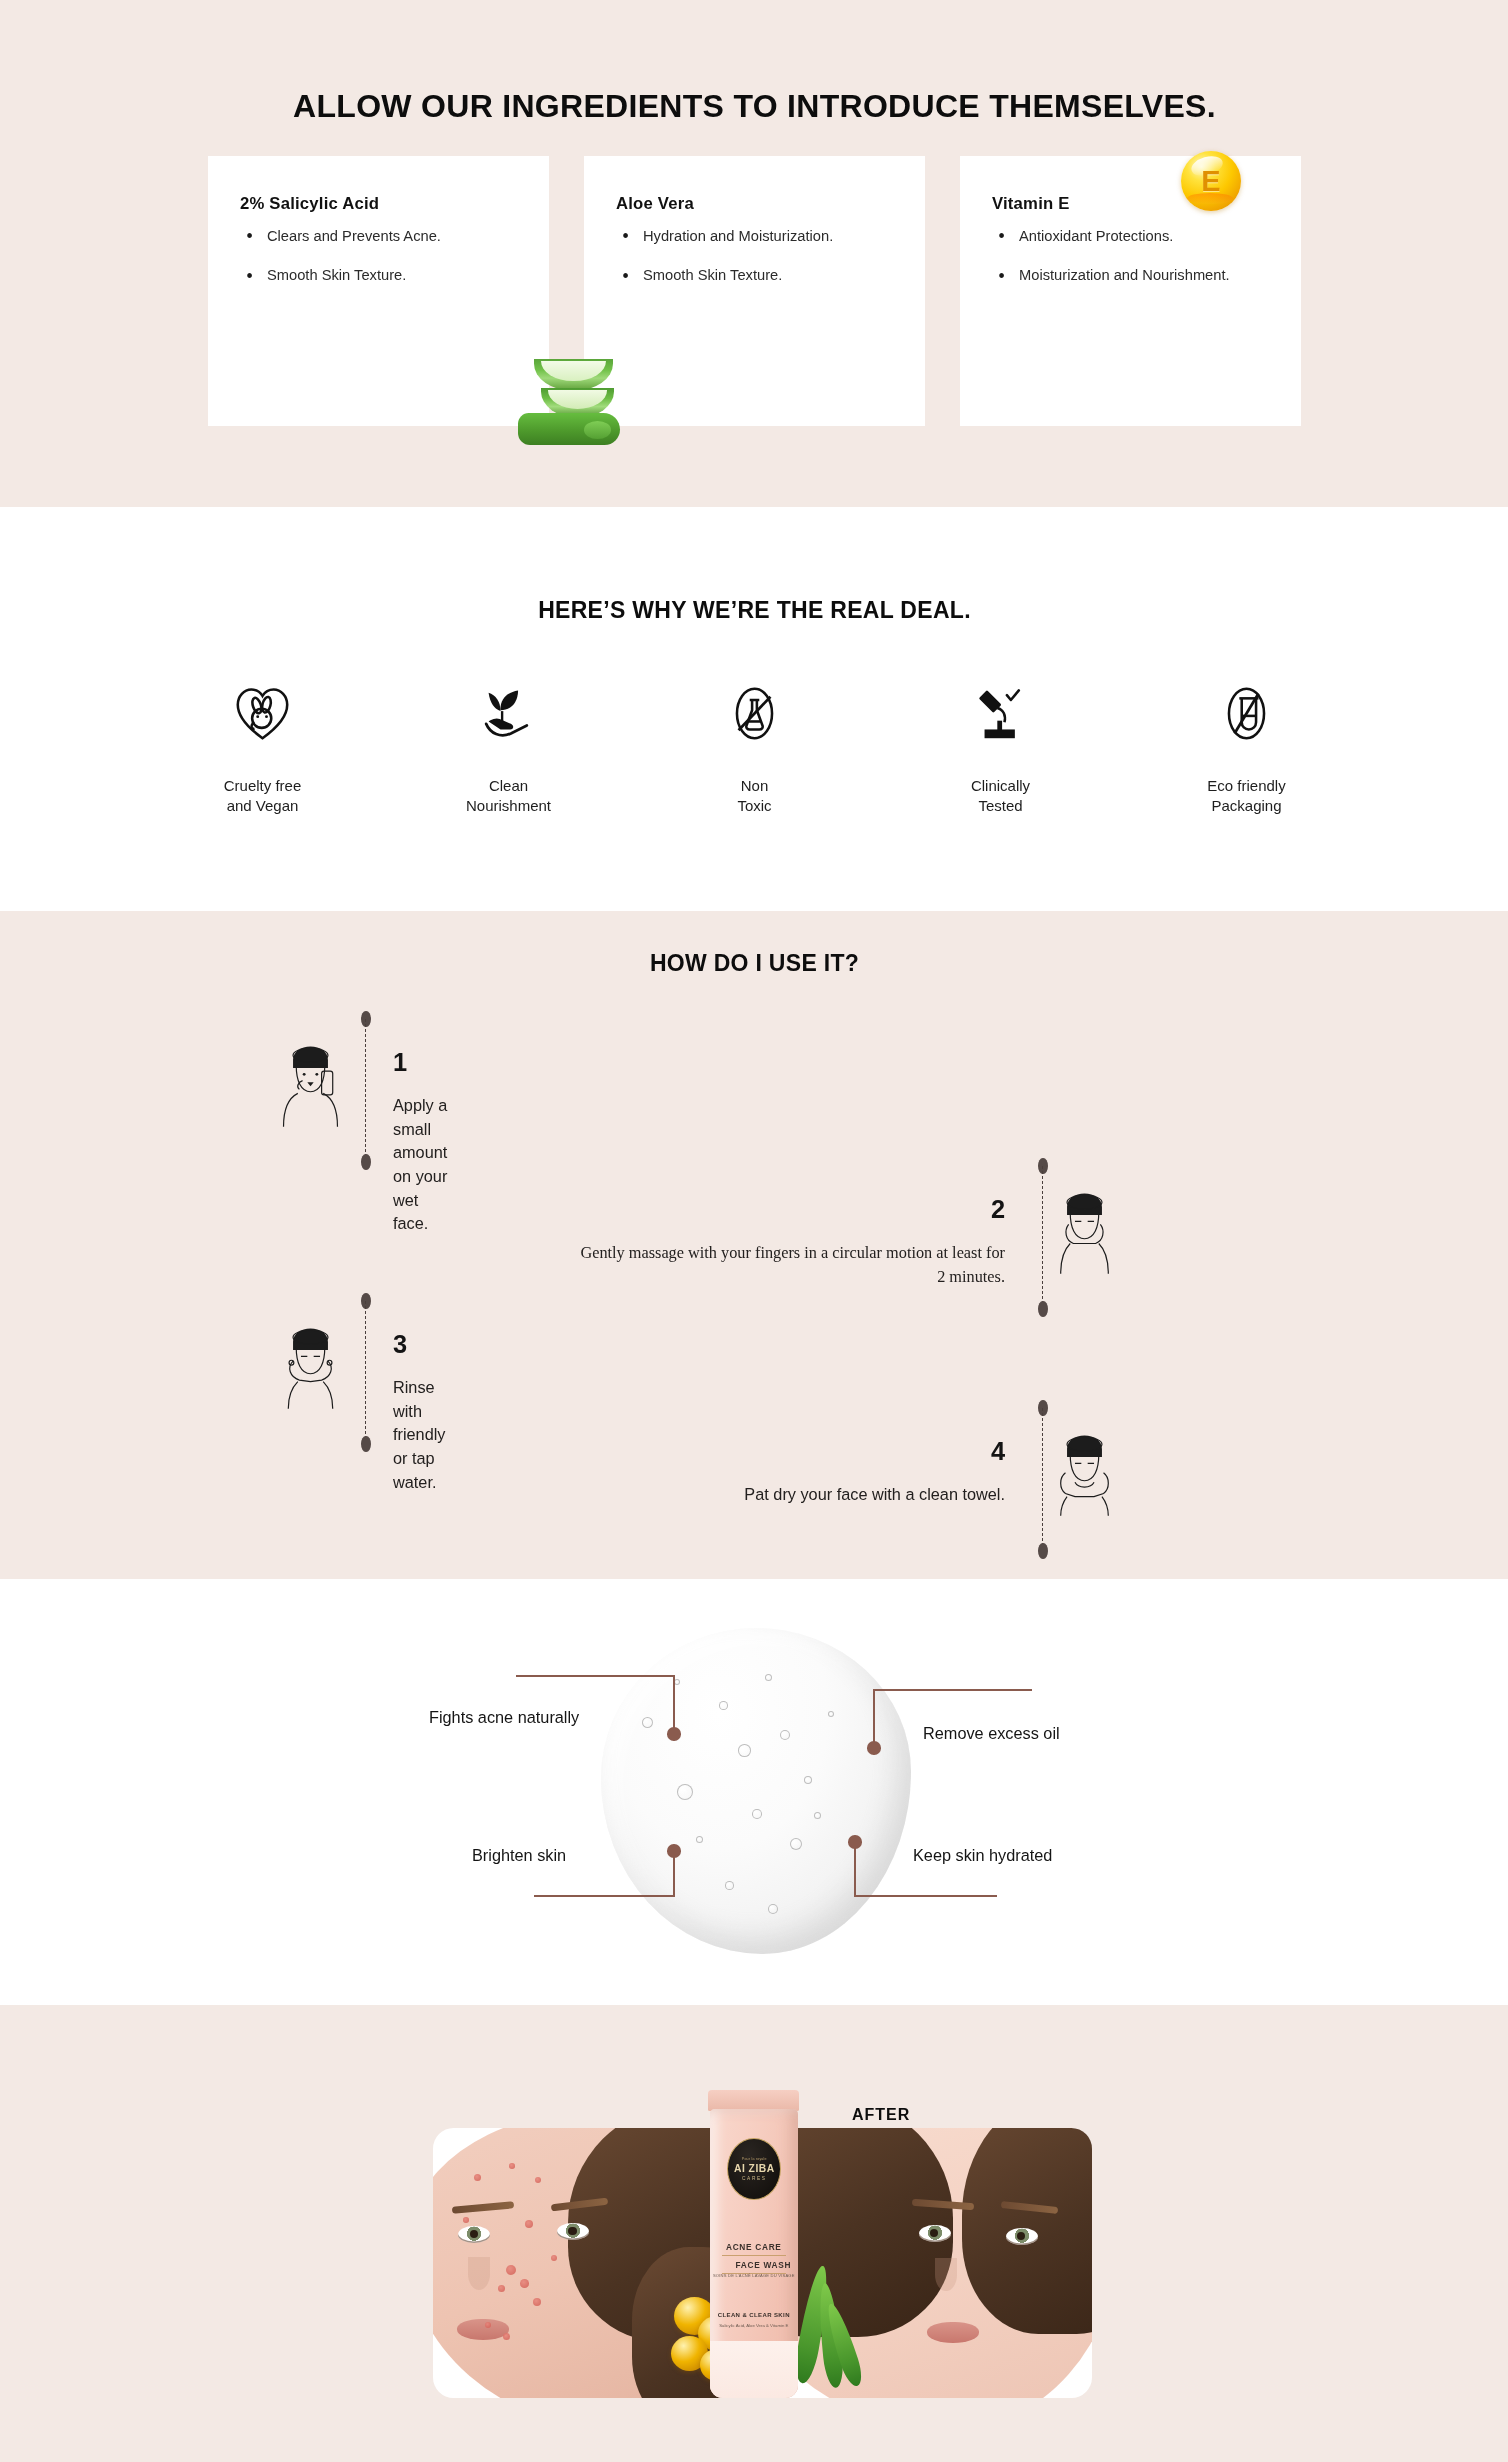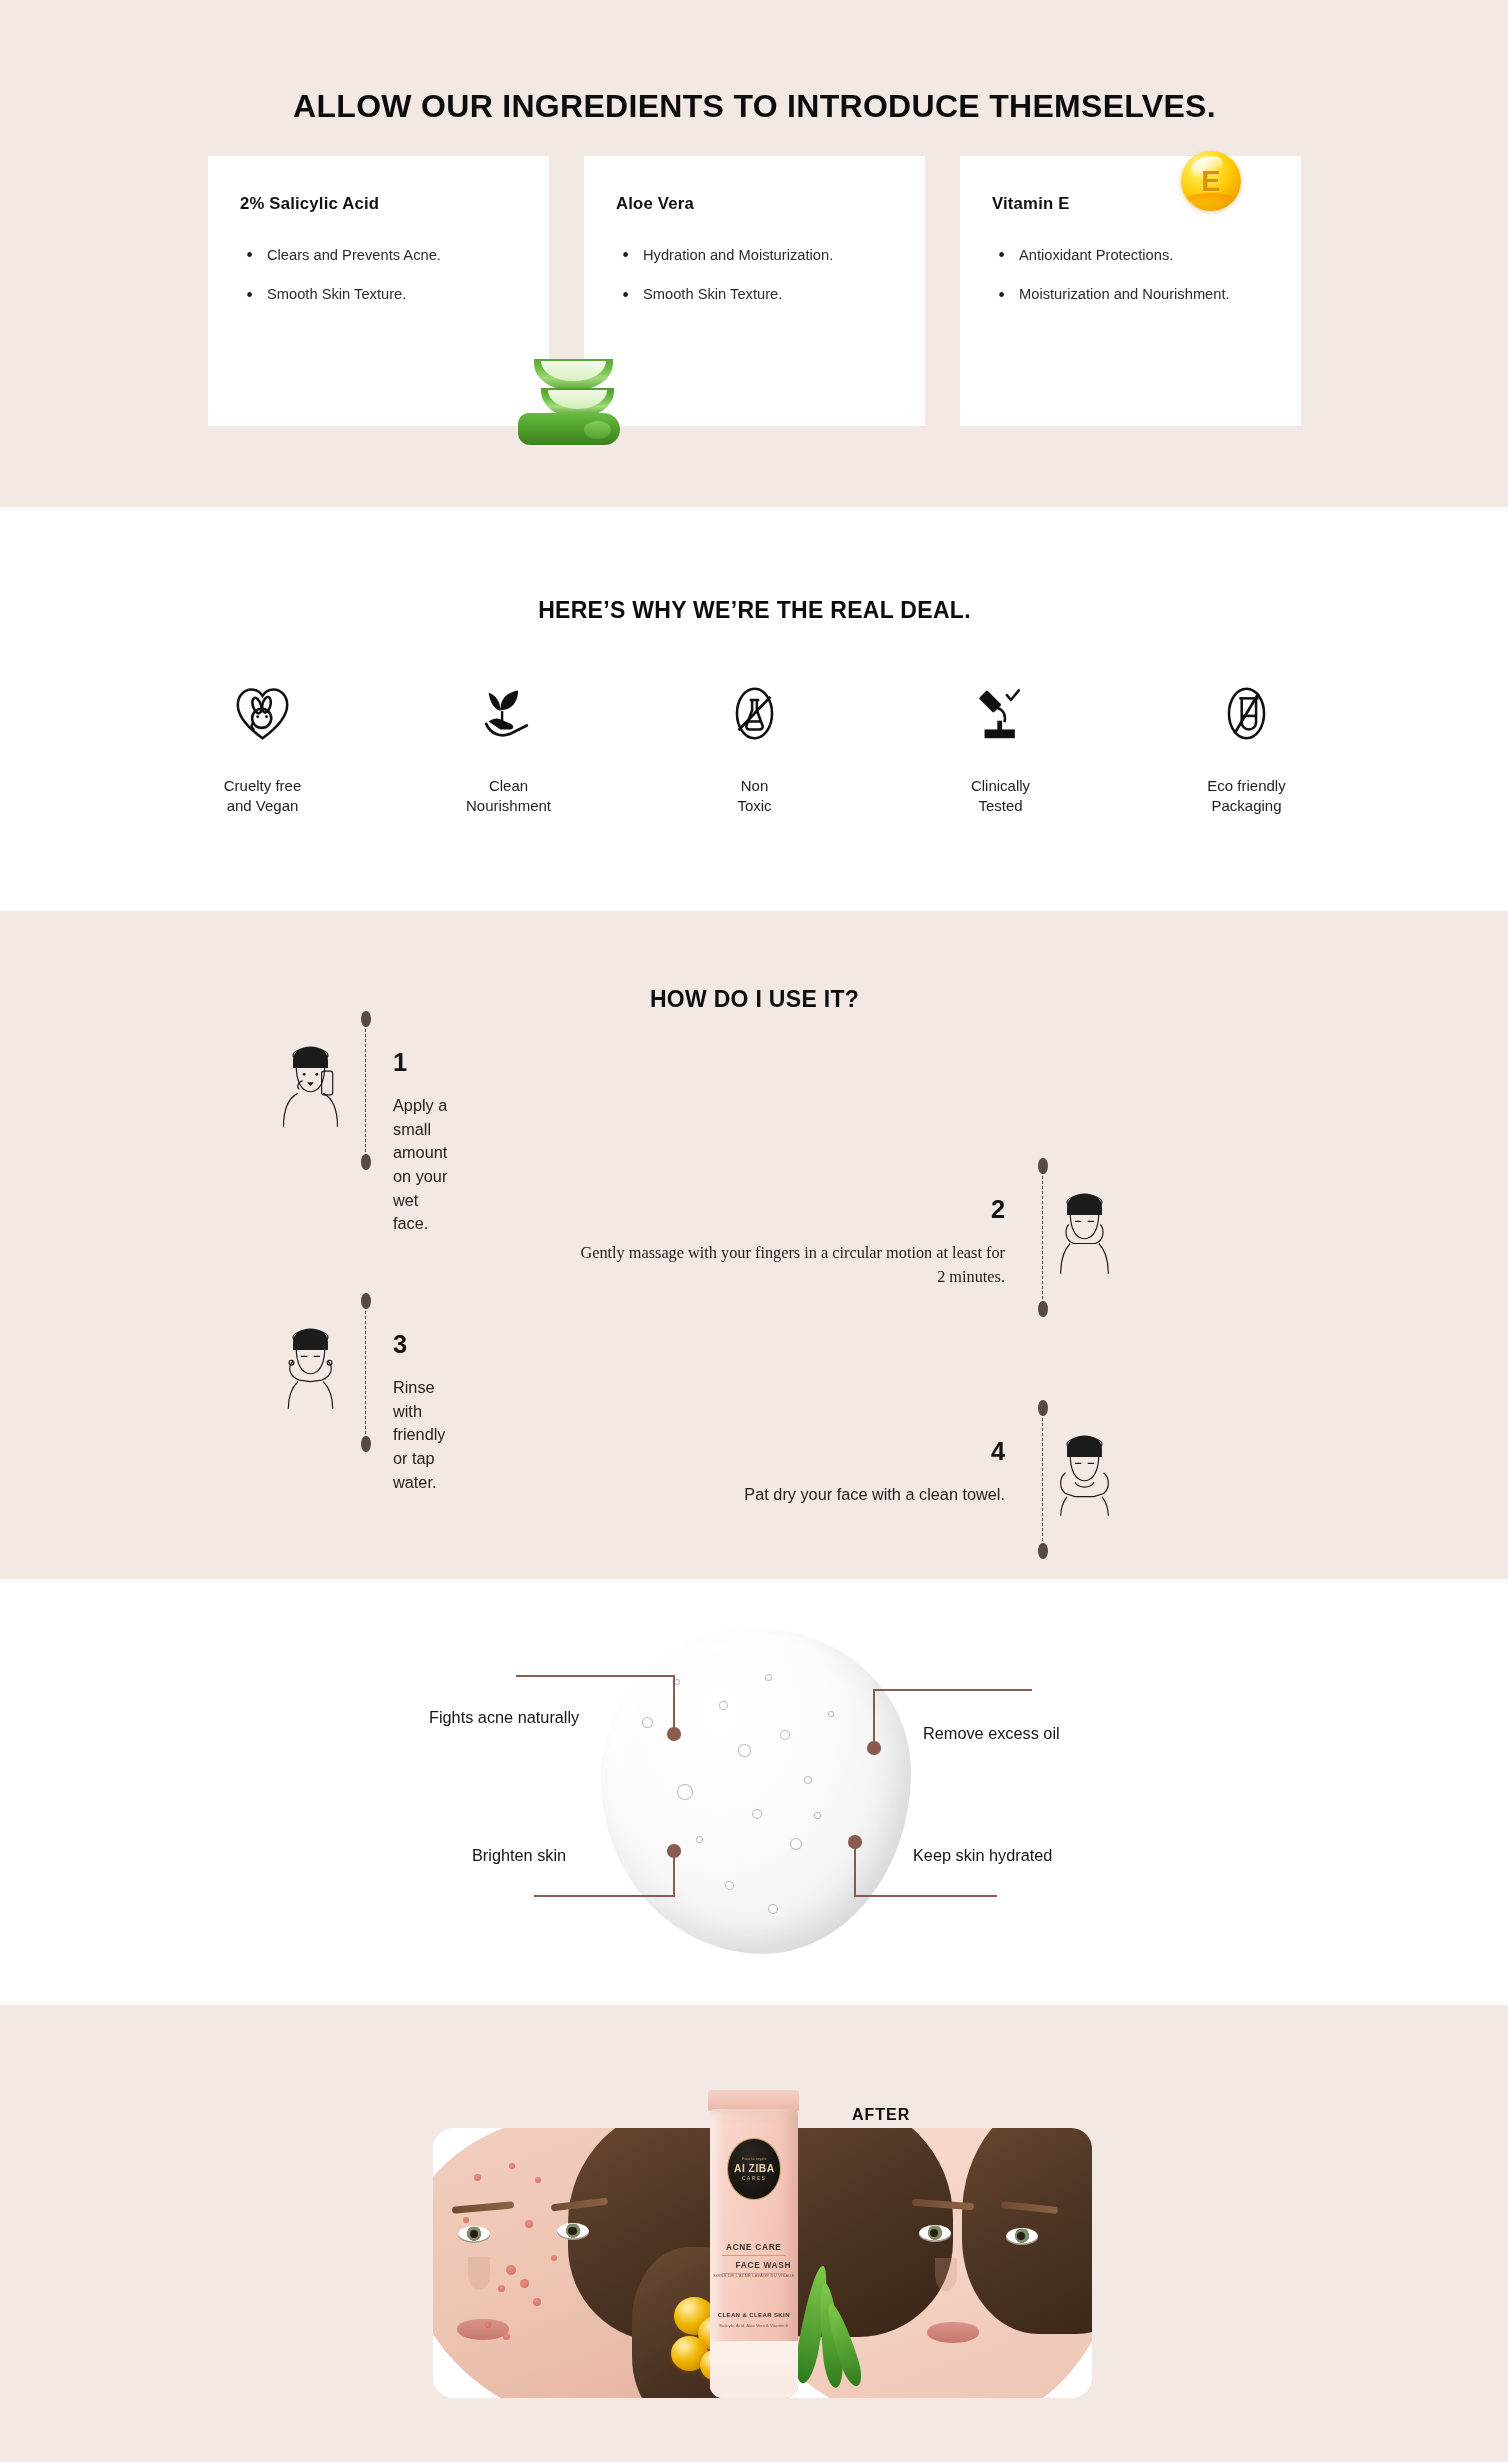--- a/index.html
+++ b/index.html
@@ -30,21 +30,21 @@
     display:flex; justify-content:center; gap:35px;
   }
   .card{
     width:341px; height:270px;
     background:#ffffff;
     padding:38px 32px 0 32px;
     position:relative;
   }
   .card-title{
     font-size:16.7px; font-weight:bold; color:#111; letter-spacing:0.2px;
-    margin-bottom:31px;
+    margin-bottom:12px;
   }
   .card ul{ list-style:none; }
   .card li{
     position:relative; padding-left:27px;
     font-size:14.7px; line-height:1.48; color:#2b2b2b;
     margin-bottom:17.5px; font-weight:300;
   }
   .card li:before{
     content:"\2022"; position:absolute; left:6.4px; top:-1.6px;
     font-size:17.5px; color:#1a1a1a;
@@ -111,21 +111,21 @@
   .badge .ico{ height:62px; display:flex; align-items:center; justify-content:center; }
   .badge .lbl{
     margin-top:32px; font-size:15px; line-height:1.35; color:#1e1e1e; font-weight:400;
   }
 
   
   .sec-how{
     position:absolute; left:0; top:911px; width:1509px; height:669px;
     background:#f3e9e4;
   }
-  .how-title{ font-size:23px; padding-top:75px; }
+  .how-title{ font-size:23px; padding-top:39px; }
 
   .steps{ position:absolute; top:1011px; left:0; width:1509px; }
   .step{ position:absolute; height:159px; }
   .step .person{ position:absolute; width:73px; height:86px; }
   .step .rail{
     position:absolute; width:9.5px; height:159px;
   }
   .step .rail .line{
     position:absolute; left:4px; top:8px; width:0; height:143px;
     border-left:1.6px dashed #4a3f3c;

